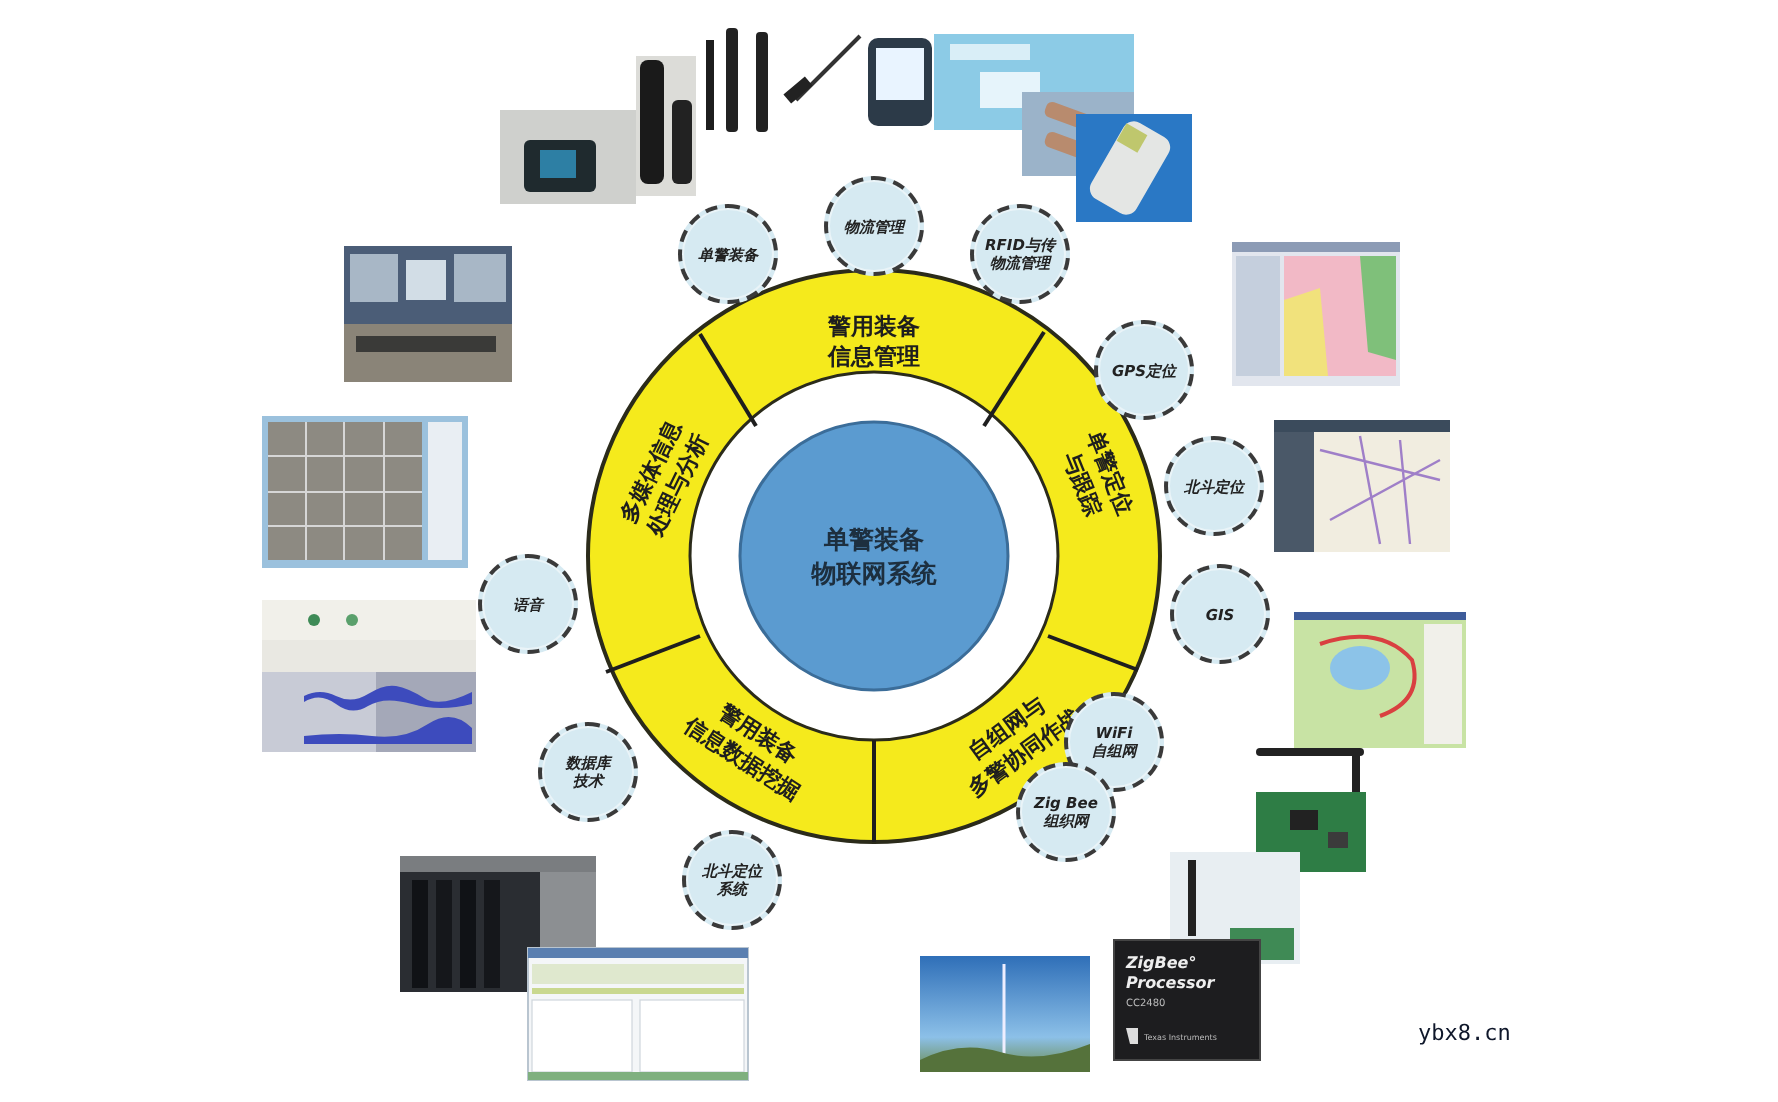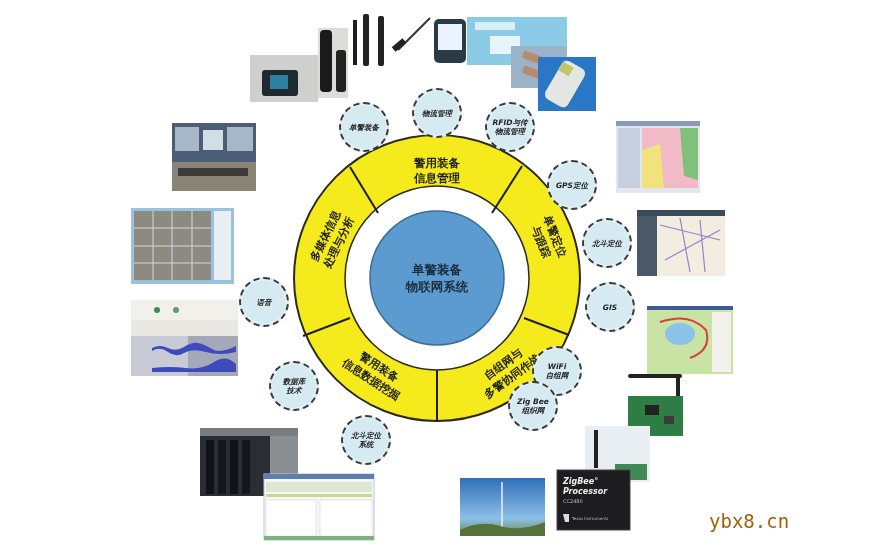--- a/index.html
+++ b/index.html
@@ -6,21 +6,21 @@
   body { width: 889px; height: 551px; position: relative; overflow: hidden;
          font-family: "DejaVu Sans", sans-serif; }
   #diagram { position: absolute; left: 0; top: 0; width: 889px; height: 551px; }
   .node { position: absolute; width: 50px; height: 50px; border-radius: 50%;
           background: #d6eaf2; border: 2px dashed #3a3a3a; box-sizing: border-box;
           display: flex; align-items: center; justify-content: center; text-align: center;
           font-size: 7.5px; font-weight: bold; color: #222; line-height: 1.2;
           box-shadow: 0 0 0 1px #eaf4f8 inset; font-style: italic; }
   .node span { display: block; white-space: pre-line; padding: 0 3px; }
   .watermark { position: absolute; left: 709px; top: 510px; font-family: "DejaVu Sans Mono", monospace;
-               font-size: 19px; color: #a16207; }
+               font-size: 11px; color: #0f172a; }
   .center-text { position: absolute; left: 367px; top: 262px; width: 140px; text-align: center;
                  font-size: 12.5px; font-weight: bold; color: #1d2f3f; line-height: 1.35; white-space: pre-line; }
 </style>
 </head>
 <body>
 
 <div id="diagram">
 
   <svg width="889" height="551" style="position:absolute;left:0;top:0">
     <defs>

